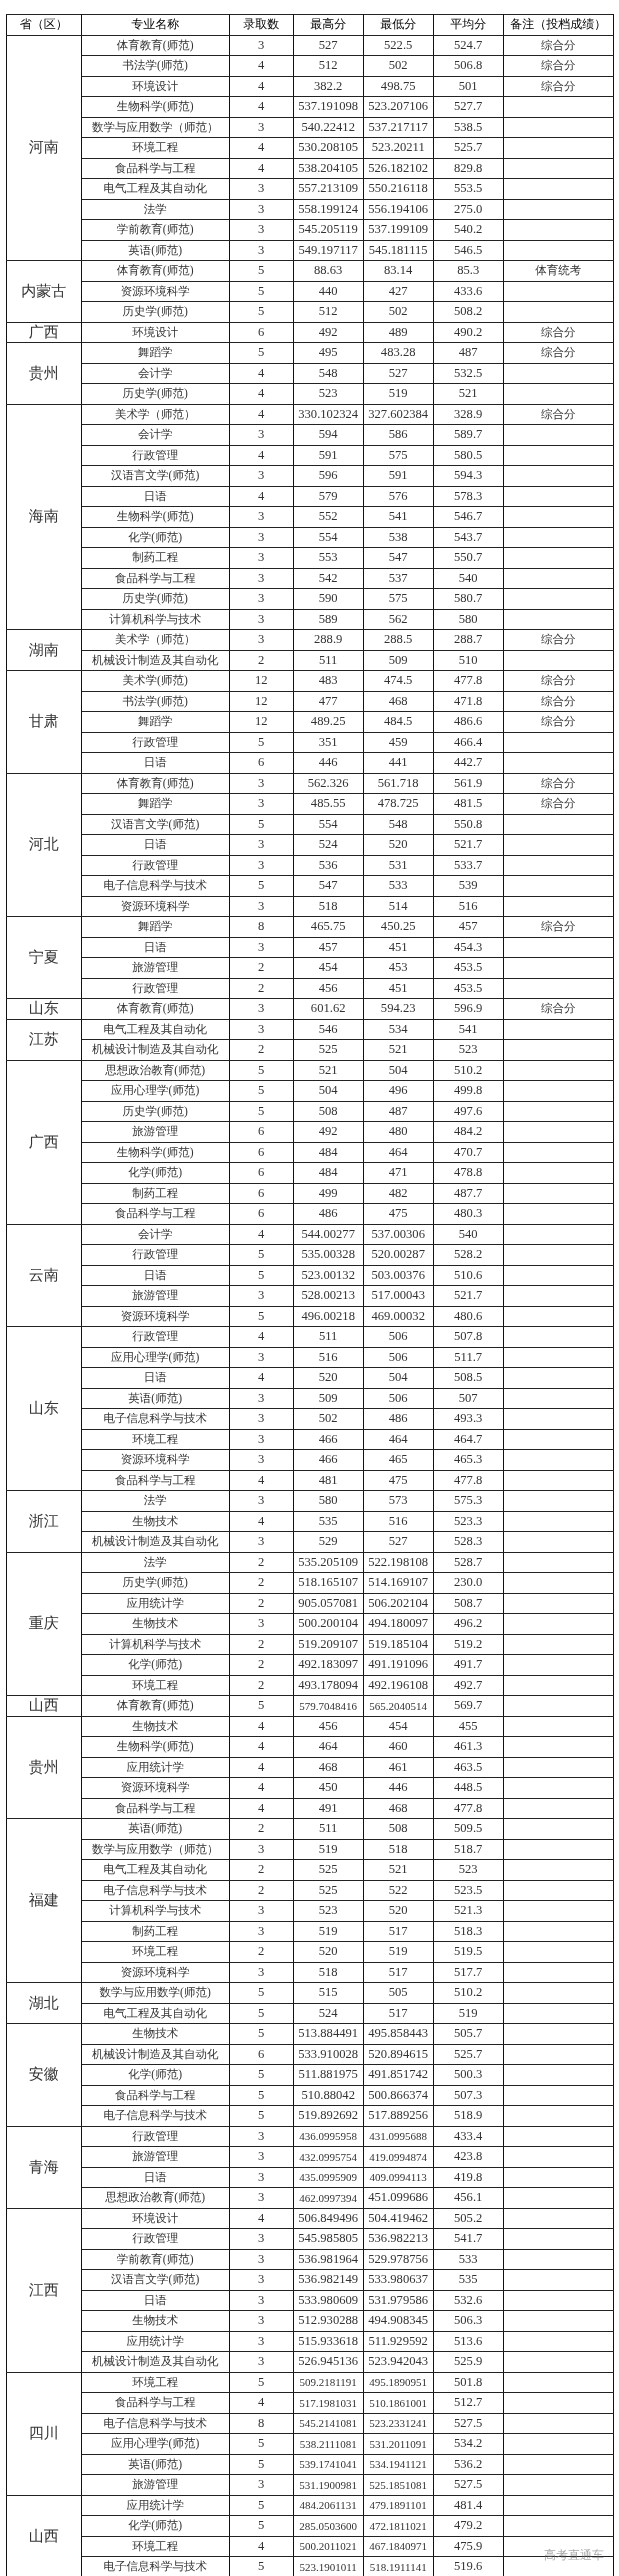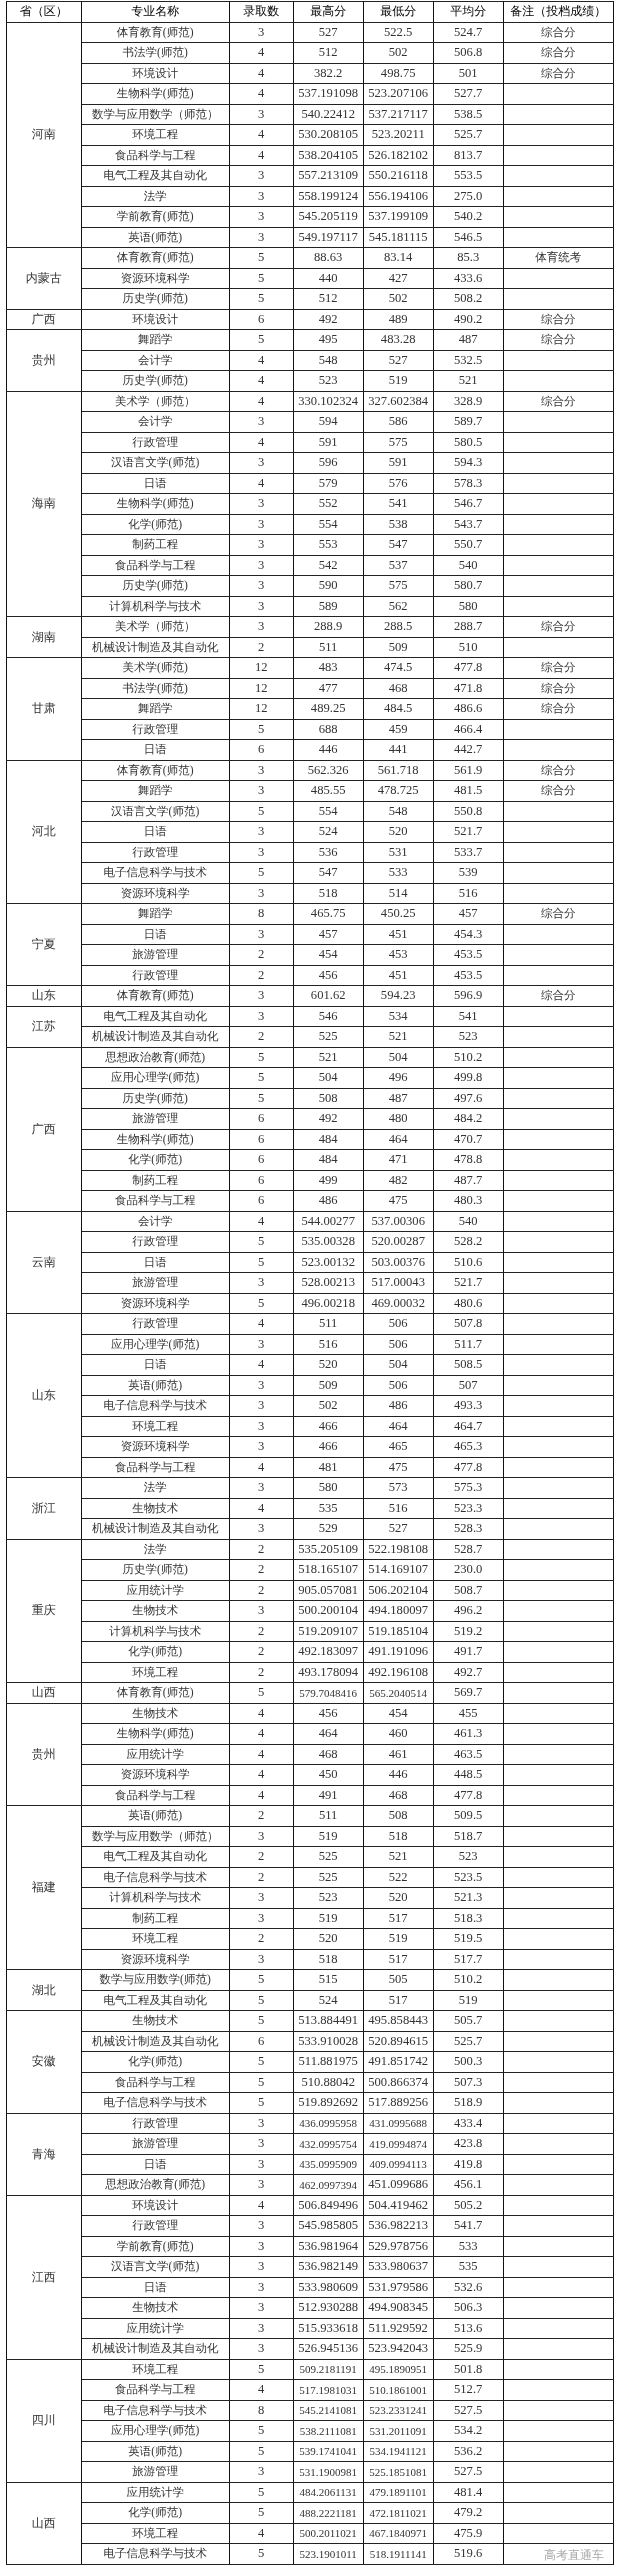--- a/index.html
+++ b/index.html
@@ -8,21 +8,21 @@
     height: 2576px;
     position: relative;
     overflow: hidden;
     background: #ffffff;
     font-family: "Liberation Serif", "DejaVu Serif", serif;
     color: #333333;
   }
   table.score-table {
     position: absolute;
     left: 5.7px;
-    top: 1px;
+    top: 14px;
     width: 608px;
     border-collapse: collapse;
     table-layout: fixed;
   }
   .score-table th, .score-table td {
     border-left: 0.9px solid #111111;
     border-right: 0.9px solid #111111;
     border-top: 1.1px solid #222222;
     border-bottom: 1.1px solid #222222;
     text-align: center;
@@ -32,21 +32,21 @@
     overflow: hidden;
   }
   .score-table tr { height: 20.5px; }
   .score-table th {
     font-size: 12px;
     font-weight: normal;
     color: #000000;
     font-family: "Liberation Serif", "DejaVu Serif", serif;
   }
   .score-table td { font-size: 11.5px; color: #333333; }
-  .score-table td.prov { font-size: 12px; color: #333333; margin-top: 24px; }
+  .score-table td.prov { font-size: 15px; color: #333333; margin-top: 24px; }
   .score-table td.c1,
   .score-table td.c2,
   .score-table td.c3,
   .score-table td.c4 { font-size: 12.6px; }
   .score-table td.long { font-size: 11px; text-align: center; }
   .watermark {
     position: absolute;
     left: 544px;
     top: 2547px;
     font-size: 12px;
@@ -128,21 +128,21 @@
         <td class="c2">530.208105</td>
         <td class="c3">523.20211</td>
         <td class="c4">525.7</td>
         <td class="c5"></td>
       </tr>
       <tr>
         <td class="c0">食品科学与工程</td>
         <td class="c1">4</td>
         <td class="c2">538.204105</td>
         <td class="c3">526.182102</td>
-        <td class="c4">813.7</td>
+        <td class="c4">829.8</td>
         <td class="c5"></td>
       </tr>
       <tr>
         <td class="c0">电气工程及其自动化</td>
         <td class="c1">3</td>
         <td class="c2">557.213109</td>
         <td class="c3">550.216118</td>
         <td class="c4">553.5</td>
         <td class="c5"></td>
       </tr>
@@ -356,21 +356,21 @@
         <td class="c0">舞蹈学</td>
         <td class="c1">12</td>
         <td class="c2">489.25</td>
         <td class="c3">484.5</td>
         <td class="c4">486.6</td>
         <td class="c5">综合分</td>
       </tr>
       <tr>
         <td class="c0">行政管理</td>
         <td class="c1">5</td>
-        <td class="c2">688</td>
+        <td class="c2">351</td>
         <td class="c3">459</td>
         <td class="c4">466.4</td>
         <td class="c5"></td>
       </tr>
       <tr>
         <td class="c0">日语</td>
         <td class="c1">6</td>
         <td class="c2">446</td>
         <td class="c3">441</td>
         <td class="c4">442.7</td>
@@ -1070,21 +1070,21 @@
         <td class="c0">应用统计学</td>
         <td class="c1">5</td>
         <td class="c2 long">484.2061131</td>
         <td class="c3 long">479.1891101</td>
         <td class="c4">481.4</td>
         <td class="c5"></td>
       </tr>
       <tr>
         <td class="c0">化学(师范)</td>
         <td class="c1">5</td>
-        <td class="c2 long">488.2221181</td>
+        <td class="c2 long">285.0503600</td>
         <td class="c3 long">472.1811021</td>
         <td class="c4">479.2</td>
         <td class="c5"></td>
       </tr>
       <tr>
         <td class="c0">环境工程</td>
         <td class="c1">4</td>
         <td class="c2 long">500.2011021</td>
         <td class="c3 long">467.1840971</td>
         <td class="c4">475.9</td>

